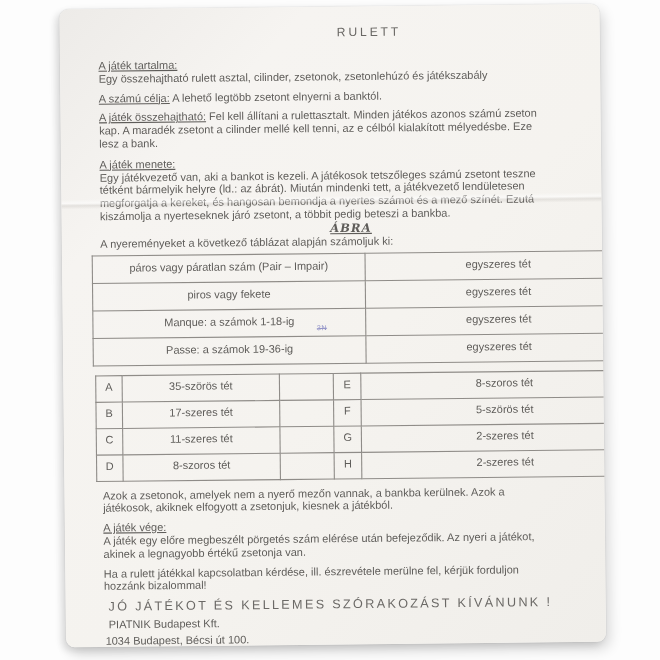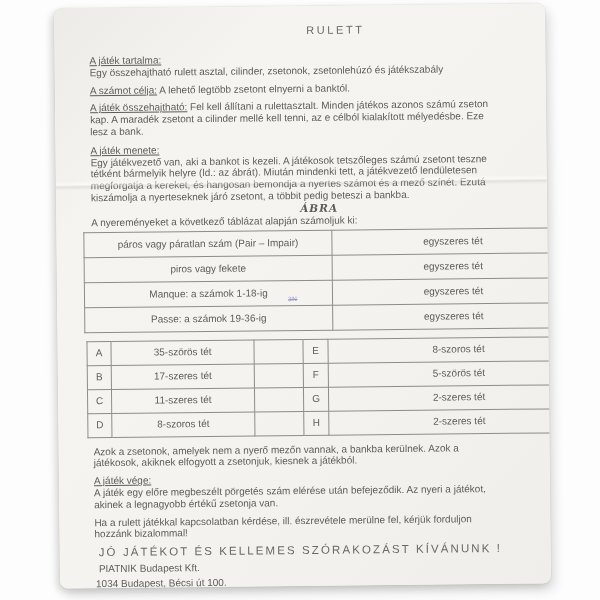--- a/index.html
+++ b/index.html
@@ -19,21 +19,21 @@
     color:#5e5c59;
     font-size:10px;
     line-height:11.8px;
   }
   .content{padding-left:35px;}
   .doc-title{margin-top:18px;margin-left:217px;font-size:11px;letter-spacing:2.6px;color:#6a6865;line-height:13px;}
   .para{margin-top:6px;}
   .para .line{white-space:nowrap;}
   .heading{text-decoration:underline;text-underline-offset:1px;}
   .abra{margin-top:0;text-align:center;font-family:"DejaVu Serif", serif;font-style:italic;font-weight:bold;font-size:10.5px;line-height:13px;letter-spacing:1px;}
-  .abra span{}
+  .abra span{text-decoration:underline;}
   table{border-collapse:collapse;table-layout:fixed;}
   td{border:1px solid #8f8c88;font-size:10px;color:#5e5c59;text-align:center;vertical-align:middle;padding:0;overflow:hidden;}
   .t1{margin-left:-8px;margin-top:3px;width:490px;}
   .t1 td{height:24px;}
   .t2{margin-left:-6px;margin-top:8px;width:502px;}
   .t2 td{height:23px;}
   .closing{margin-top:5px;margin-left:4px;font-size:11.5px;letter-spacing:2.1px;color:#6b6966;line-height:14px;white-space:nowrap;}
   .company{margin-top:4px;margin-left:4px;white-space:nowrap;}
   .address{margin-top:3px;margin-left:1px;white-space:nowrap;}
   .crease{
@@ -57,21 +57,21 @@
   <div class="content">
 
     <div class="doc-title">RULETT</div>
 
     <div class="para" style="margin-top:16px;">
       <div class="line heading">A játék tartalma:</div>
       <div class="line">Egy összehajtható rulett asztal, cilinder, zsetonok, zsetonlehúzó és játékszabály</div>
     </div>
 
     <div class="para">
-      <div class="line"><span class="heading">A számot célja:</span><span> A lehető legtöbb zsetont elnyerni a banktól.</span></div>
+      <div class="line"><span class="heading">A számú célja:</span><span> A lehető legtöbb zsetont elnyerni a banktól.</span></div>
     </div>
 
     <div class="para">
       <div class="line"><span class="heading">A játék összehajtható:</span><span> Fel kell állítani a rulettasztalt. Minden játékos azonos számú zseton</span></div>
       <div class="line">kap. A maradék zsetont a cilinder mellé kell tenni, az e célból kialakított mélyedésbe. Eze</div>
       <div class="line">lesz a bank.</div>
     </div>
 
     <div class="para" style="margin-top:7px;">
       <div class="line heading">A játék menete:</div>

